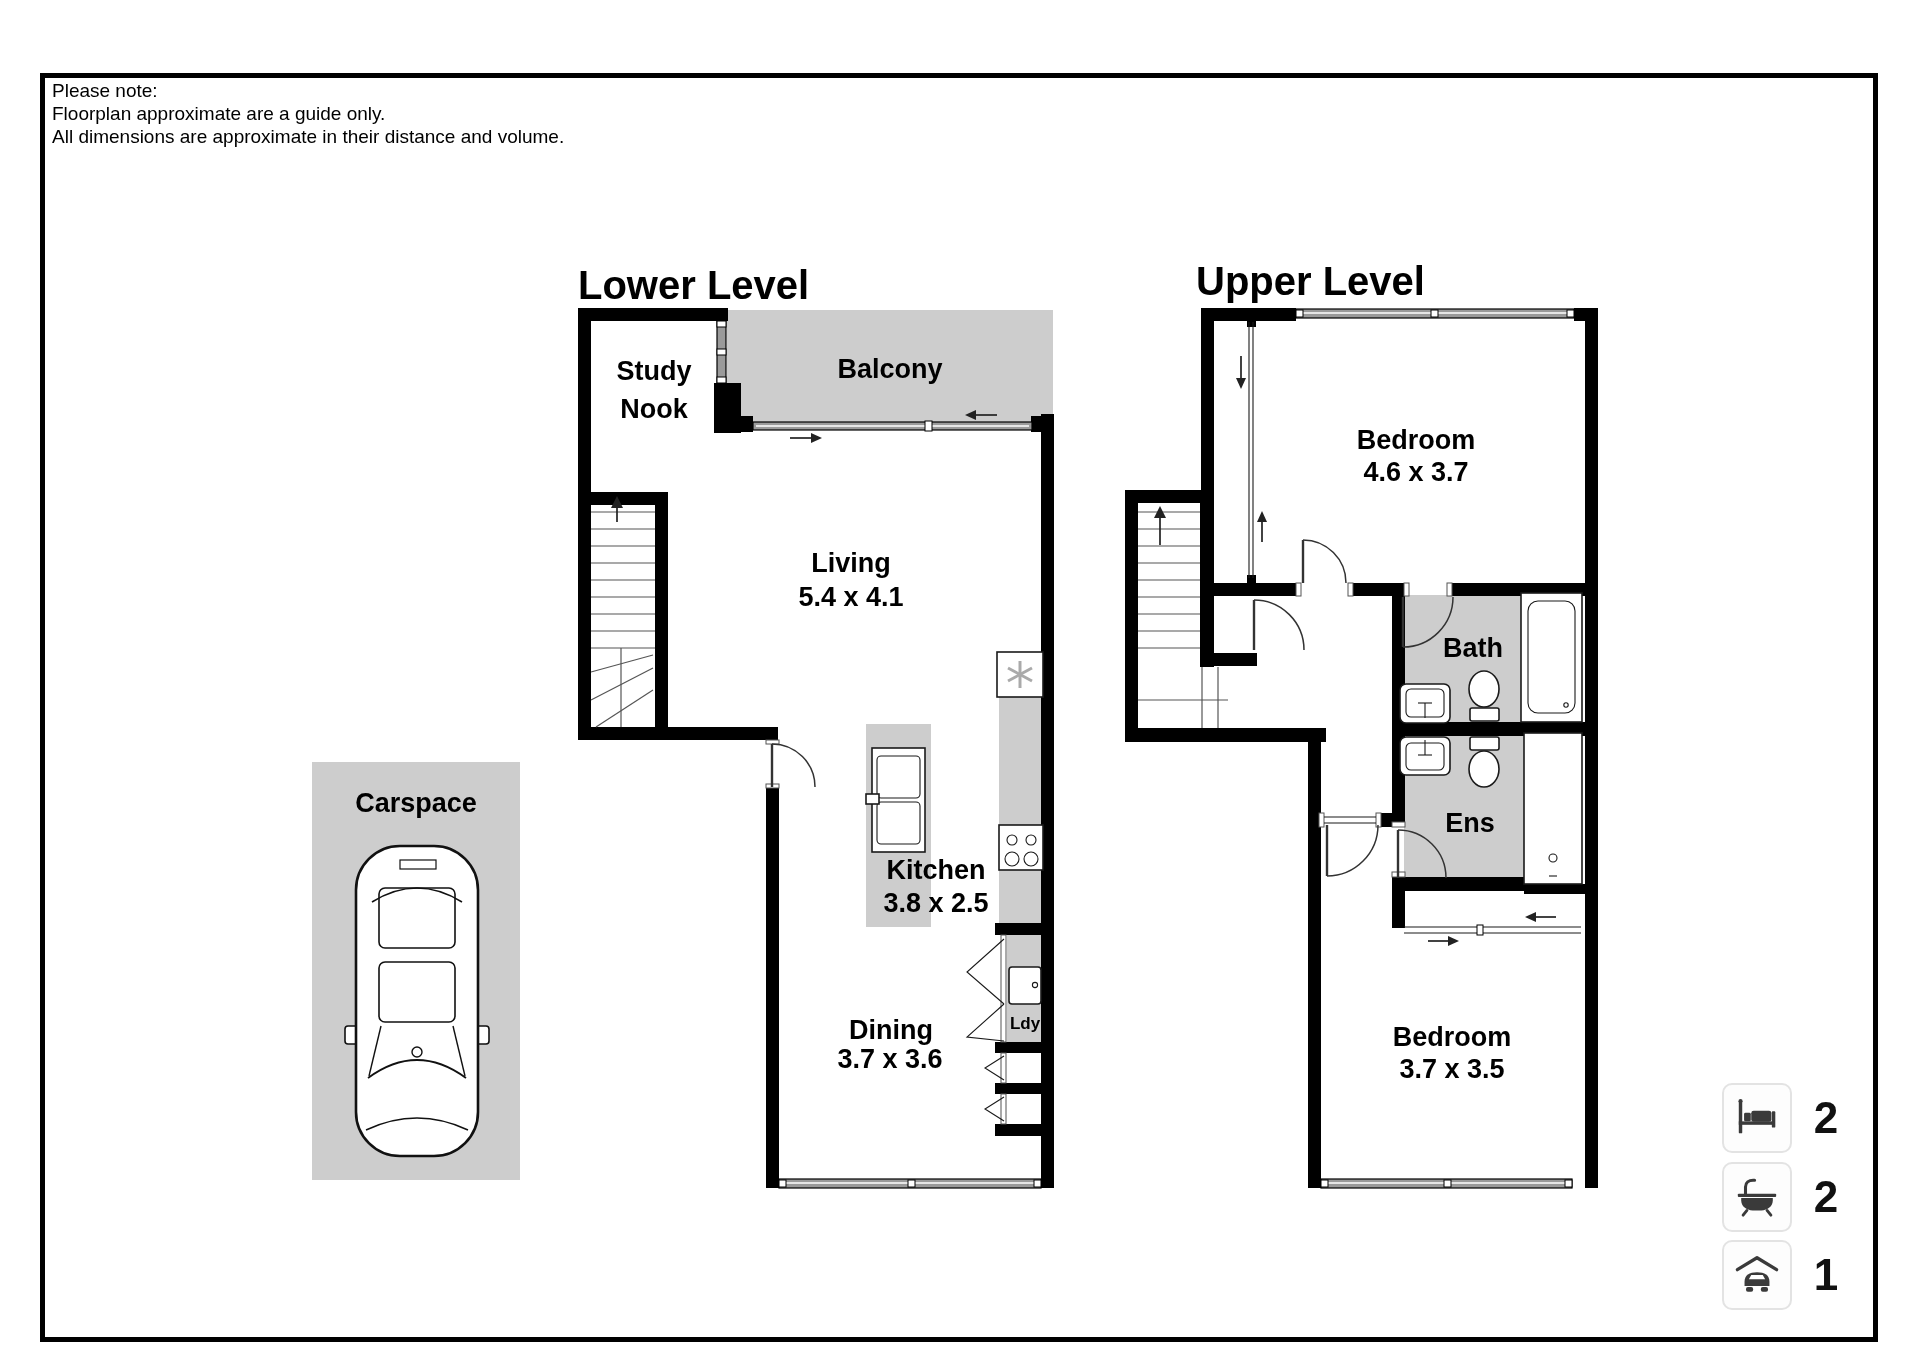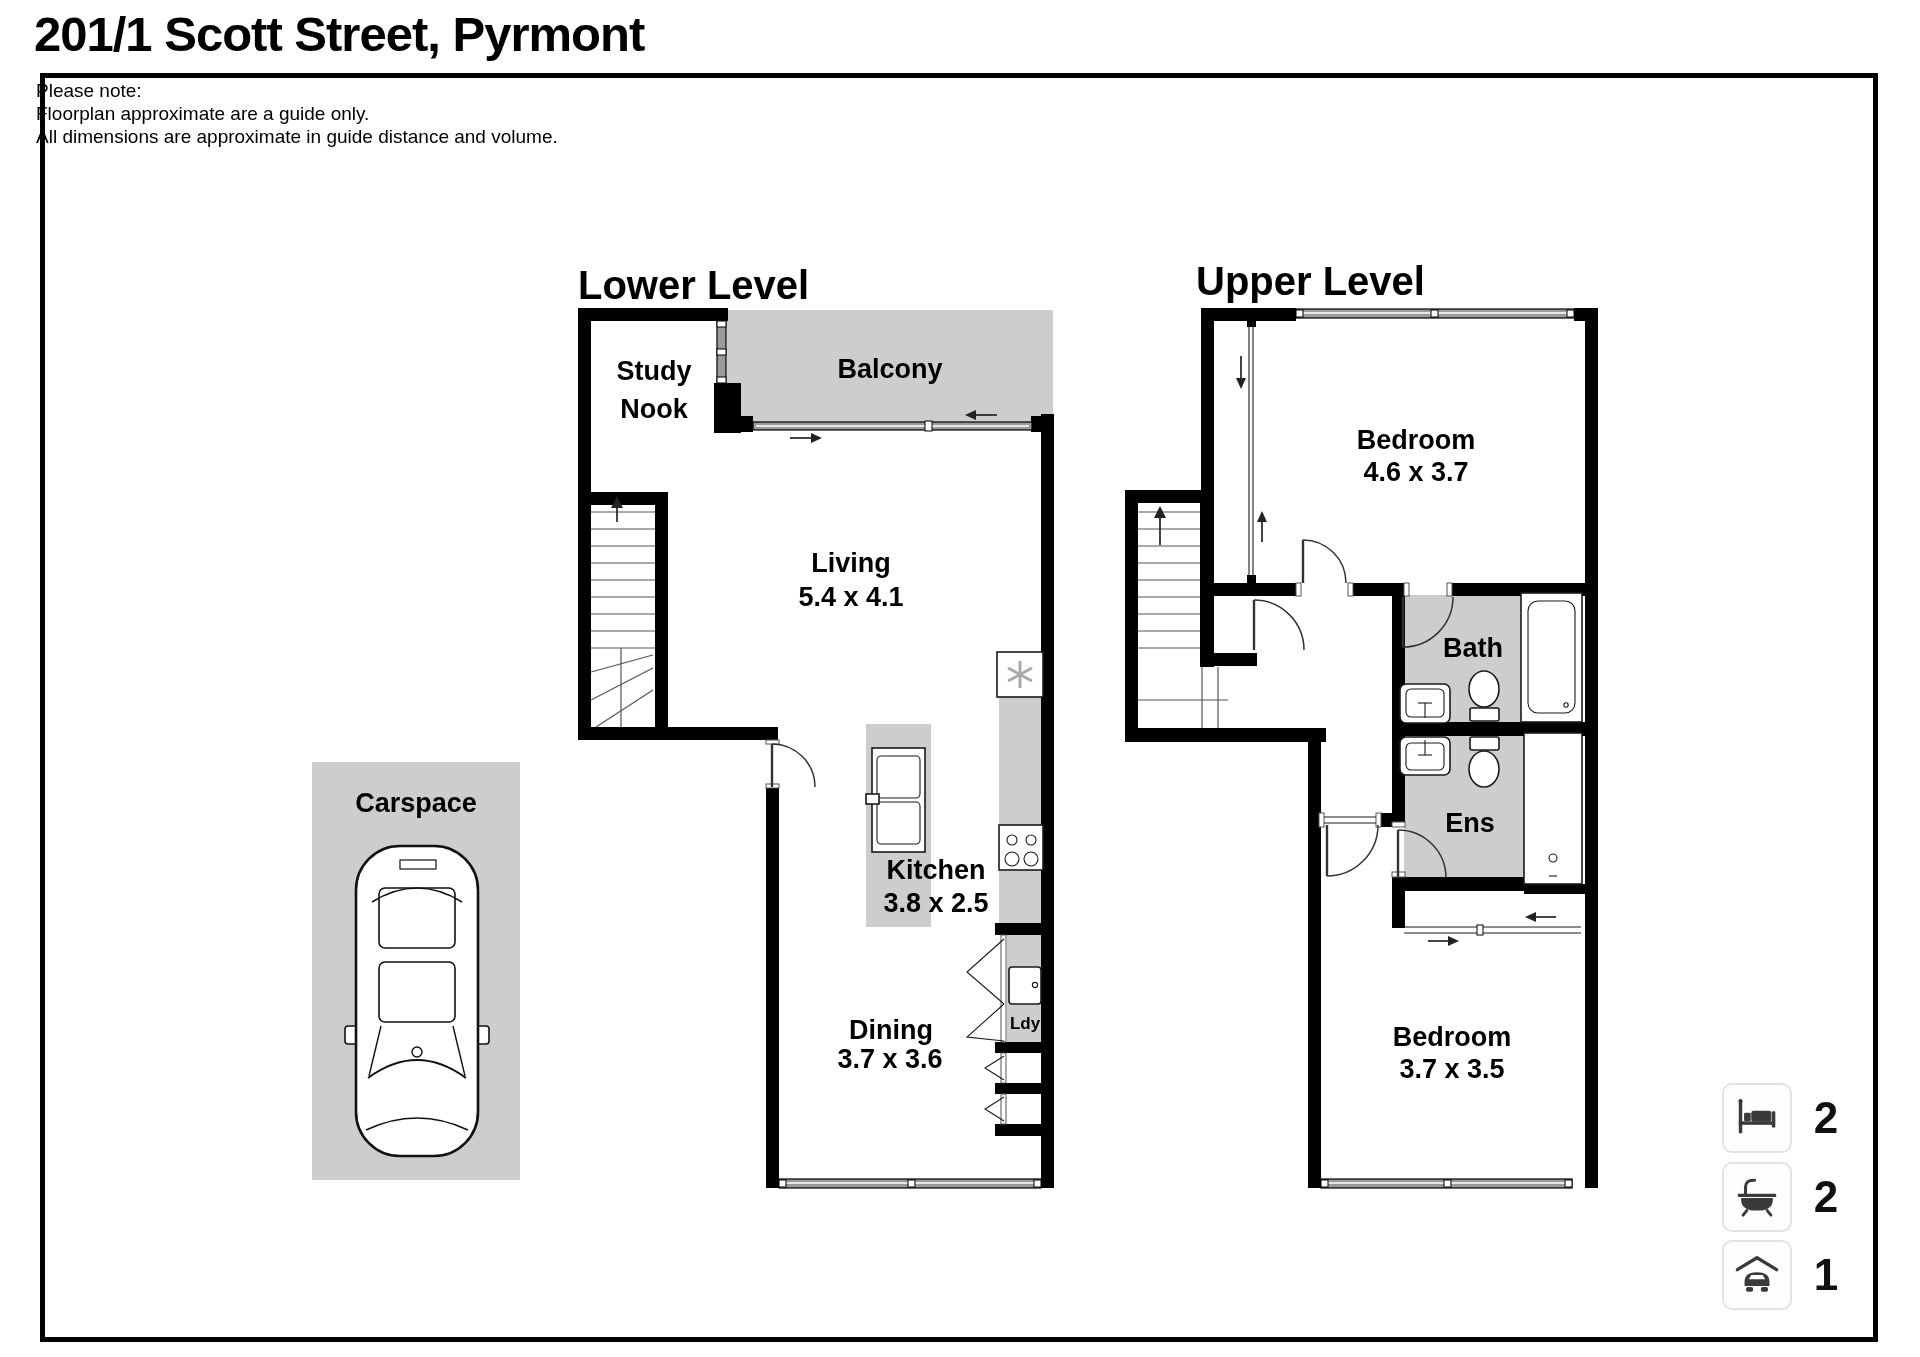--- a/index.html
+++ b/index.html
@@ -2,21 +2,21 @@
 <html><head>
 <meta charset="utf-8">
 <style>
   html,body{margin:0;padding:0;background:#fff;}
   .page{position:relative;width:1920px;height:1357px;background:#ffffff;
         font-family:"Liberation Sans",sans-serif;overflow:hidden;}
   .title{position:absolute;left:34px;top:6px;font-size:49px;font-weight:bold;
          letter-spacing:-1px;color:#000;margin:0;white-space:nowrap;}
   .frame{position:absolute;left:40px;top:73px;width:1838px;height:1269px;
          border:5px solid #000;box-sizing:border-box;}
-  .note{position:absolute;left:36px;top:79px;font-size:19px;color:#000;line-height:23px;}
+  .note{position:absolute;left:52px;top:79px;font-size:19px;color:#000;line-height:23px;}
   .note div{white-space:nowrap;}
   svg.plan{position:absolute;left:0;top:0;width:1920px;height:1357px;}
   svg.plan text{font-family:"Liberation Sans",sans-serif;fill:#000;}
   .wall{fill:#000;}
   .gray{fill:#cdcdcd;}
   .fix{fill:#fff;stroke:#1a1a1a;stroke-width:1.6;}
   .fin{fill:none;stroke:#1a1a1a;stroke-width:1.1;}
   .tread{stroke:#555;stroke-width:1.2;}
   .door{stroke:#333;stroke-width:1.5;fill:none;}
   .leaf{stroke:#333;stroke-width:2.4;}
@@ -34,28 +34,27 @@
               border-radius:10px;box-sizing:border-box;display:flex;
               align-items:center;justify-content:center;}
   .legend-count{display:inline-block;width:44px;margin-left:12px;font-size:44px;
                 font-weight:bold;color:#111;text-align:center;}
 </style>
 </head>
 <body>
 
 <div class="page">
 
-  <h1 class="title">201/1 Scott Street, Pyrmont</h1>
 
   <div class="frame"></div>
 
   <div class="note">
     <div>Please note:</div>
     <div>Floorplan approximate are a guide only.</div>
-    <div>All dimensions are approximate in guide distance and volume.</div>
+    <div>All dimensions are approximate in their distance and volume.</div>
   </div>
 
   <svg class="plan" viewBox="0 0 1920 1357">
 
     <g>
       <text class="h" x="578" y="299">Lower Level</text>
 
       <rect class="gray" x="727" y="310" width="326" height="113"></rect>
       <rect class="gray" x="866" y="724" width="65" height="203"></rect>
       <rect class="gray" x="999" y="697" width="44" height="228"></rect>

